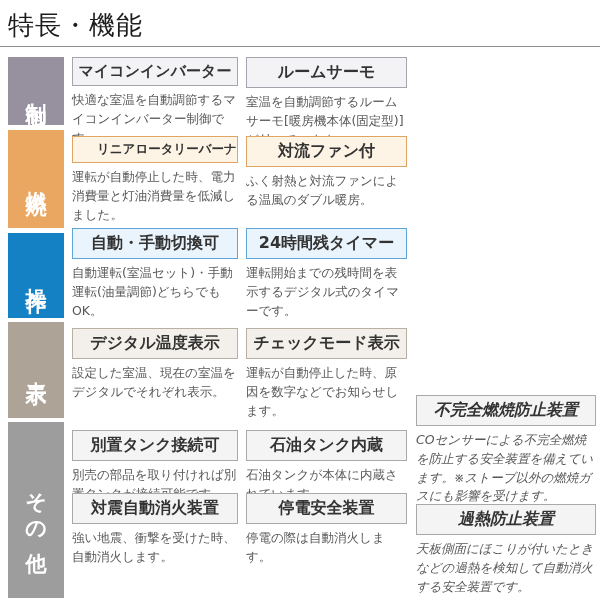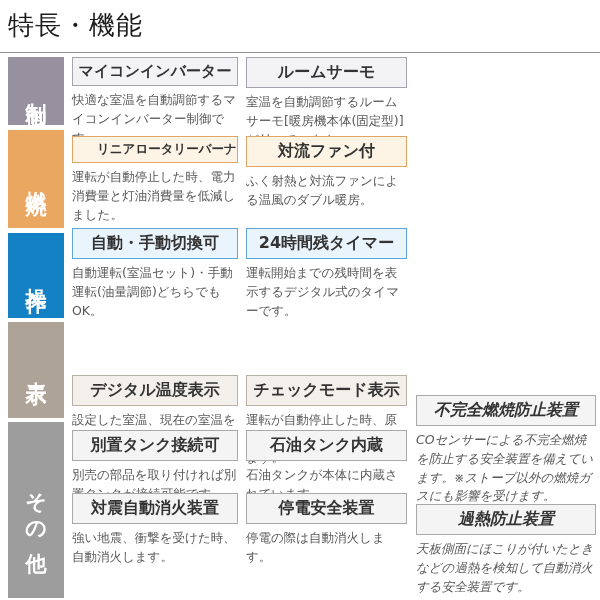--- a/index.html
+++ b/index.html
@@ -1,19 +1,19 @@
 <!DOCTYPE html>
 <html><head>
 <meta charset="utf-8">
 <style>
   html,body{margin:0;padding:0;background:#fff;}
   body{font-family:"DejaVu Sans","Liberation Sans",sans-serif;}
   .page{position:relative;width:600px;height:600px;background:#fff;overflow:hidden;}
 
-  .header{position:absolute;left:0;top:0;width:600px;height:53px;border-bottom:1px solid #8f8f8f;box-sizing:border-box;}
+  .header{position:absolute;left:0;top:0;width:600px;height:47px;border-bottom:1px solid #8f8f8f;box-sizing:border-box;}
   .page-title{position:absolute;left:8px;top:8px;font-size:26px;color:#1c1c1c;font-weight:500;letter-spacing:1px;}
 
   .cat{position:absolute;left:8px;width:56px;display:flex;align-items:center;justify-content:center;
        color:#fff;font-weight:bold;font-size:21px;writing-mode:vertical-rl;text-orientation:upright;
        letter-spacing:5px;}
   .cat-control{top:57px;height:68px;}
   .cat-combustion{top:130px;height:98px;}
   .cat-operation{top:233px;height:85px;}
   .cat-display{top:322px;height:96px;}
   .cat-other{top:422px;height:176px;}
@@ -26,21 +26,21 @@
   .cell-title{box-sizing:border-box;border:1px solid #999;background:#f3f3f3;color:#333;
               font-weight:bold;font-size:16px;text-align:center;padding:4px 2px;
               white-space:nowrap;overflow:hidden;}
   .t-md .cell-title{font-size:15px;}
   .t-sm .cell-title{font-size:12.5px;padding-left:24px;}
   .cell-desc{margin-top:5px;font-size:12.5px;line-height:1.5;color:#58585a;}
 
   .th-control .cell-title{border-color:#a8a2ae;background:#f3f2f4;}
   .th-combustion .cell-title{border-color:#e0a565;background:#fdf4e5;}
   .th-operation .cell-title{border-color:#5fa5d8;background:#eaf4fc;}
-  .th-display .cell-title{border-color:#b9b0a4;background:#f3f0eb;margin-top:47px;}
+  .th-display .cell-title{border-color:#b9b0a4;background:#f3f0eb;}
   .th-other .cell-title{border-color:#a9a9a9;background:#f4f4f4;}
 
   .r1{top:57px;} .r2{top:136px;} .r3{top:228px;} .r4{top:328px;}
   .r5a{top:430px;} .r5b{top:493px;} .r5x{top:395px;} .r5y{top:504px;}
 </style>
 </head>
 <body>
 
 <div class="page">
 

